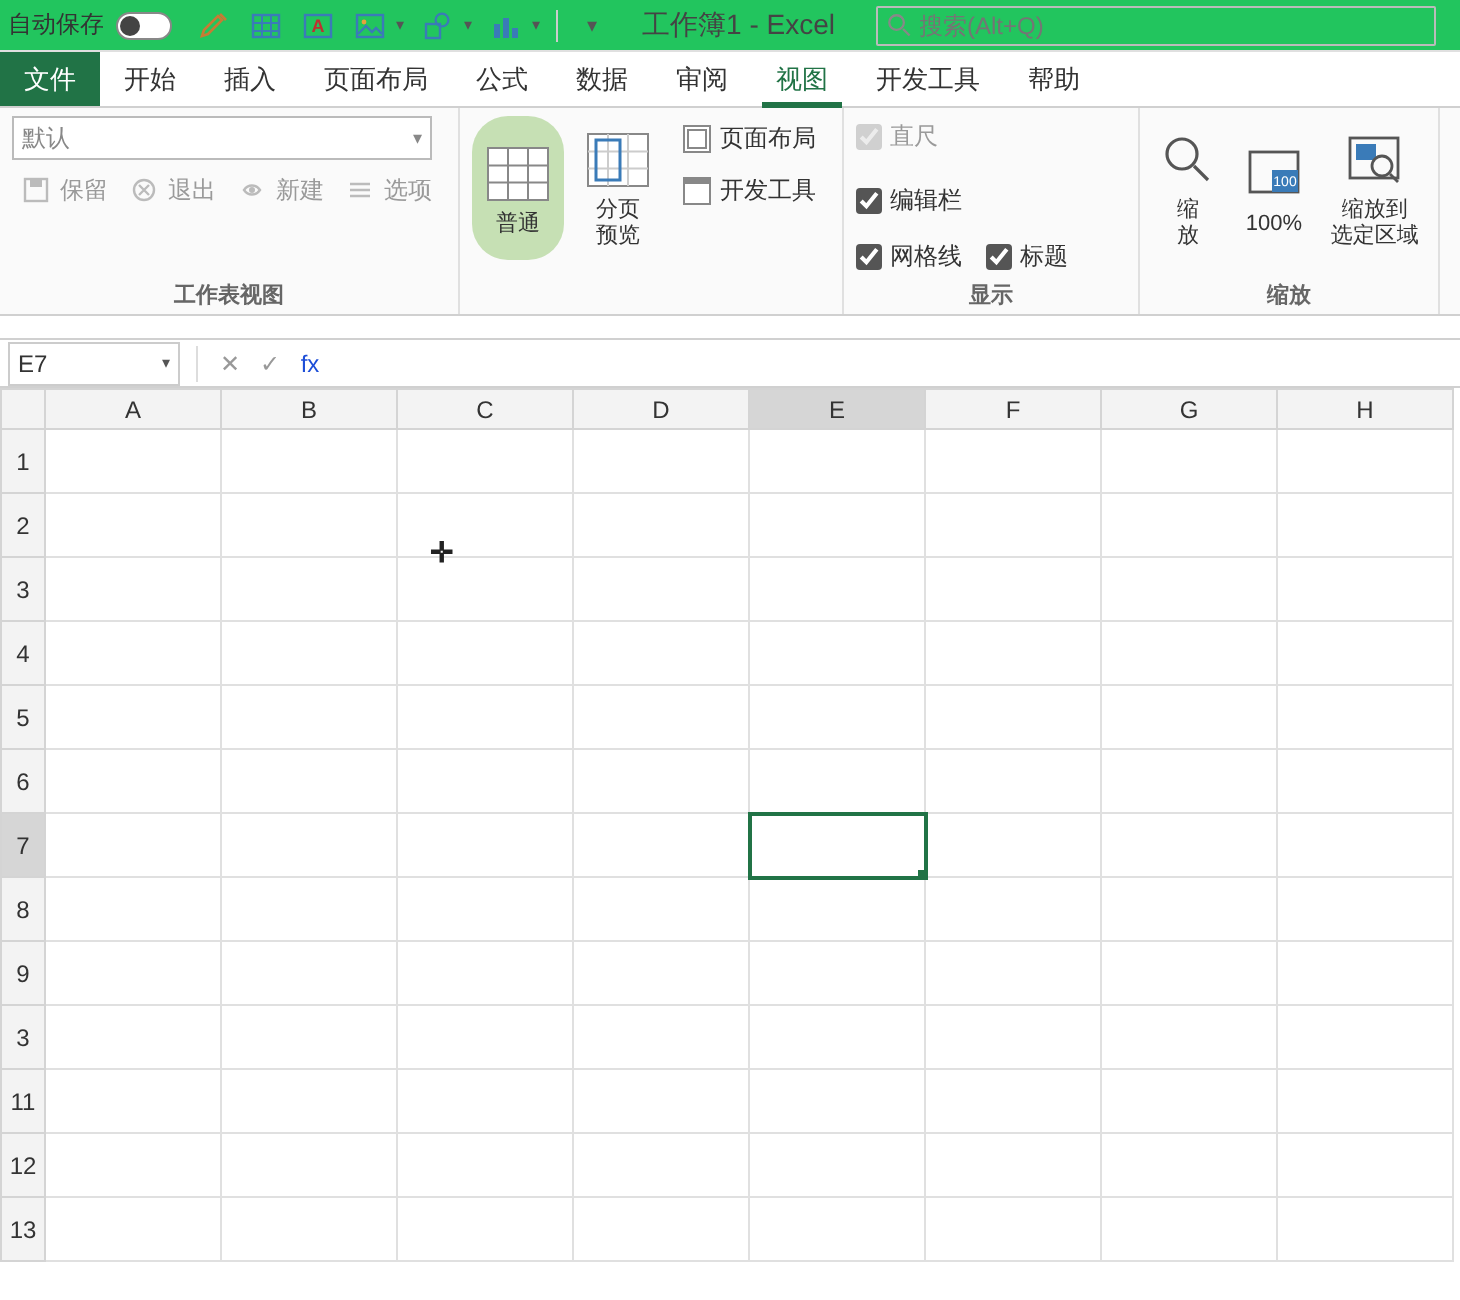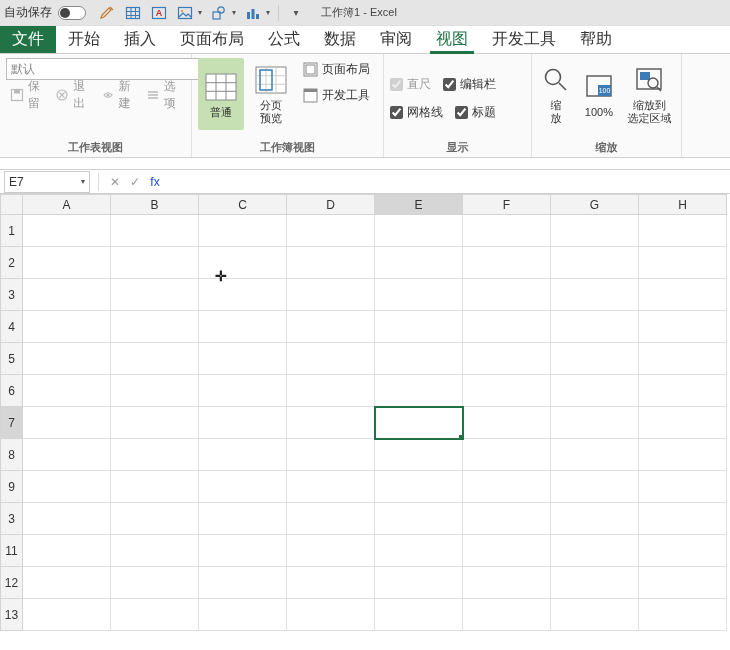--- a/index.html
+++ b/index.html
@@ -1,44 +1,44 @@
 <!DOCTYPE html>
 <html><head>
 <meta charset="utf-8">
 <style>
   * { box-sizing: border-box; margin: 0; padding: 0; font-family: "Microsoft YaHei", "Segoe UI", sans-serif; }
   body { width: 730px; height: 650px; background: #fff; overflow: hidden; font-size: 12px; color: #333; }
 
   
-  .titlebar { display: flex; align-items: center; height: 26px; background: #e5e5e5; border-bottom: 1px solid #e0e0e0; padding: 0 4px; gap: 6px; }
+  .titlebar { display: flex; align-items: center; height: 26px; background: #22c55e; border-bottom: 1px solid #e0e0e0; padding: 0 4px; gap: 6px; }
   .autosave-label { font-size: 12px; color: #333; }
   .toggle { width: 28px; height: 14px; border: 1px solid #888; border-radius: 8px; position: relative; background: #fff; }
   .toggle::after { content: ""; position: absolute; left: 1px; top: 1px; width: 10px; height: 10px; border-radius: 50%; background: #444; }
   .qat { display: flex; align-items: center; gap: 8px; margin-left: 6px; }
   .qat-icon { width: 18px; height: 18px; display: flex; align-items: center; justify-content: center; }
   .qat-sep { width: 1px; height: 16px; background: #ccc; }
   .dropdown-caret { font-size: 8px; color: #555; margin-left: -4px; }
-  .doc-title { margin-left: 10px; font-size: 11px; color: #444; }
+  .doc-title { margin-left: 10px; font-size: 14px; color: #444; }
   .search-box { margin-left: 14px; flex: 1; max-width: 280px; height: 20px; border: 1px solid #bbb; display: flex; align-items: center; padding: 0 4px; gap: 4px; color: #888; border-radius: 1px; }
   .search-box input { border: none; outline: none; flex: 1; font-size: 12px; color: #444; background: transparent; }
 
   
   .tabs { display: flex; align-items: stretch; height: 28px; background: #fff; border-bottom: 1px solid #d0d0d0; }
-  .tab { padding: 0 12px; display: flex; align-items: center; font-size: 16px; color: #333; cursor: pointer; position: relative; }
+  .tab { padding: 0 12px; display: flex; align-items: center; font-size: 13px; color: #333; cursor: pointer; position: relative; }
   .tab.file { background: #217346; color: #fff; font-weight: 500; }
   .tab.active { color: #217346; }
   .tab.active::after { content: ""; position: absolute; left: 10%; right: 10%; bottom: -1px; height: 3px; background: #217346; }
 
   
   .ribbon { display: flex; height: 104px; border-bottom: 1px solid #d0d0d0; background: #fafafa; }
   .rgroup { display: flex; flex-direction: column; justify-content: space-between; padding: 4px 6px 2px; border-right: 1px solid #e0e0e0; }
   .rgroup-body { display: flex; align-items: flex-start; gap: 4px; flex: 1; }
   .rgroup-title { text-align: center; font-size: 11px; color: #666; padding-top: 2px; font-weight: bold; }
   .vbtn { display: flex; flex-direction: column; align-items: center; justify-content: center; width: 46px; height: 72px; gap: 2px; border-radius: 2px; cursor: pointer; }
-  .vbtn.active { background: #c6e0b4; }
+  .vbtn.active { background: #c6e0b4; border-radius: 18px; }
   .vbtn-icon { width: 36px; height: 34px; display: flex; align-items: center; justify-content: center; }
   .vbtn-label { font-size: 11px; text-align: center; line-height: 1.15; }
   .small-row { display: flex; flex-direction: column; gap: 4px; }
   .hbtn { display: flex; align-items: center; gap: 4px; height: 22px; padding: 0 4px; font-size: 12px; color: #333; cursor: pointer; }
   .hbtn.disabled, .hbtn .muted { color: #9a9a9a; }
   .hbtn .hicon { width: 16px; height: 16px; display: flex; align-items: center; justify-content: center; }
   .combo { width: 210px; height: 22px; border: 1px solid #bbb; background: #fff; display: flex; align-items: center; justify-content: space-between; padding: 0 4px; color: #888; font-size: 12px; }
   .chk { display: flex; align-items: center; gap: 4px; font-size: 12px; height: 20px; }
   .chk input { width: 13px; height: 13px; accent-color: #555; }
   .chk.disabled { color: #9a9a9a; }
@@ -111,38 +111,47 @@
           <rect x="2" y="7" width="3" height="7" fill="#3a7bb8"></rect>
           <rect x="6.5" y="4" width="3" height="10" fill="#3a7bb8"></rect>
           <rect x="11" y="9" width="3" height="5" fill="#3a7bb8"></rect>
         </svg>
     </span>
     <span class="dropdown-caret">▾</span>
     <span class="qat-sep"></span>
     <span class="qat-icon" style="font-size:10px;color:#555;">▾</span>
   </div>
   <span class="doc-title">工作簿1 - Excel</span>
+  <div class="search-box">
+    <span>
+      <svg width="13" height="13" viewBox="0 0 16 16">
+          <circle cx="6.5" cy="6.5" r="4.5" fill="none" stroke="#888" stroke-width="1.4"></circle>
+          <path d="M10.5 10.5l4 4" stroke="#888" stroke-width="1.4"></path>
+        </svg>
+    </span>
+    <input placeholder="搜索(Alt+Q)" style="">
+  </div>
 </div>
 
 <div class="tabs">
   <div class="tab file">文件</div>
   <div class="tab">开始</div>
   <div class="tab">插入</div>
   <div class="tab">页面布局</div>
   <div class="tab">公式</div>
   <div class="tab">数据</div>
   <div class="tab">审阅</div>
   <div class="tab active">视图</div>
   <div class="tab">开发工具</div>
   <div class="tab">帮助</div>
 </div>
 
 <div class="ribbon">
 
-  <div class="rgroup" style="width:192px">
+  <div class="rgroup" style="width:230px">
     <div class="rgroup-body" style="flex-direction:column;gap:4px;">
       <div class="combo">
         <span>默认</span>
         <span style="font-size:9px;">▾</span>
       </div>
       <div style="display:flex;gap:2px;">
         <div class="hbtn disabled">
           <span class="hicon">
               <svg width="14" height="14" viewBox="0 0 14 14">
                 <rect x="1.5" y="1.5" width="11" height="11" fill="none" stroke="#bbb" stroke-width="1.2"></rect>
@@ -218,26 +227,25 @@
           <span class="hicon">
               <svg width="15" height="15" viewBox="0 0 15 15">
                 <rect x="1" y="1" width="13" height="13" fill="#fff" stroke="#888"></rect>
                 <rect x="1" y="1" width="13" height="3" fill="#888"></rect>
               </svg>
             </span>
           <span>开发工具</span>
         </div>
       </div>
     </div>
-    <div class="rgroup-title">工作簿视图</div>
   </div>
 
   <div class="rgroup" style="width:148px">
     <div class="rgroup-body" style="flex-direction:column;gap:8px;justify-content:center;">
-      <div style="display:flex;gap:12px;">
+      <div style="display:flex;gap:12px;flex-direction:column;">
         <label class="chk disabled">
             <input type="checkbox" checked="" disabled="" style="">
             <span>直尺</span>
           </label>
         <label class="chk">
             <input type="checkbox" checked="" style="">
             <span>编辑栏</span>
           </label>
       </div>
       <div style="display:flex;gap:12px;">

